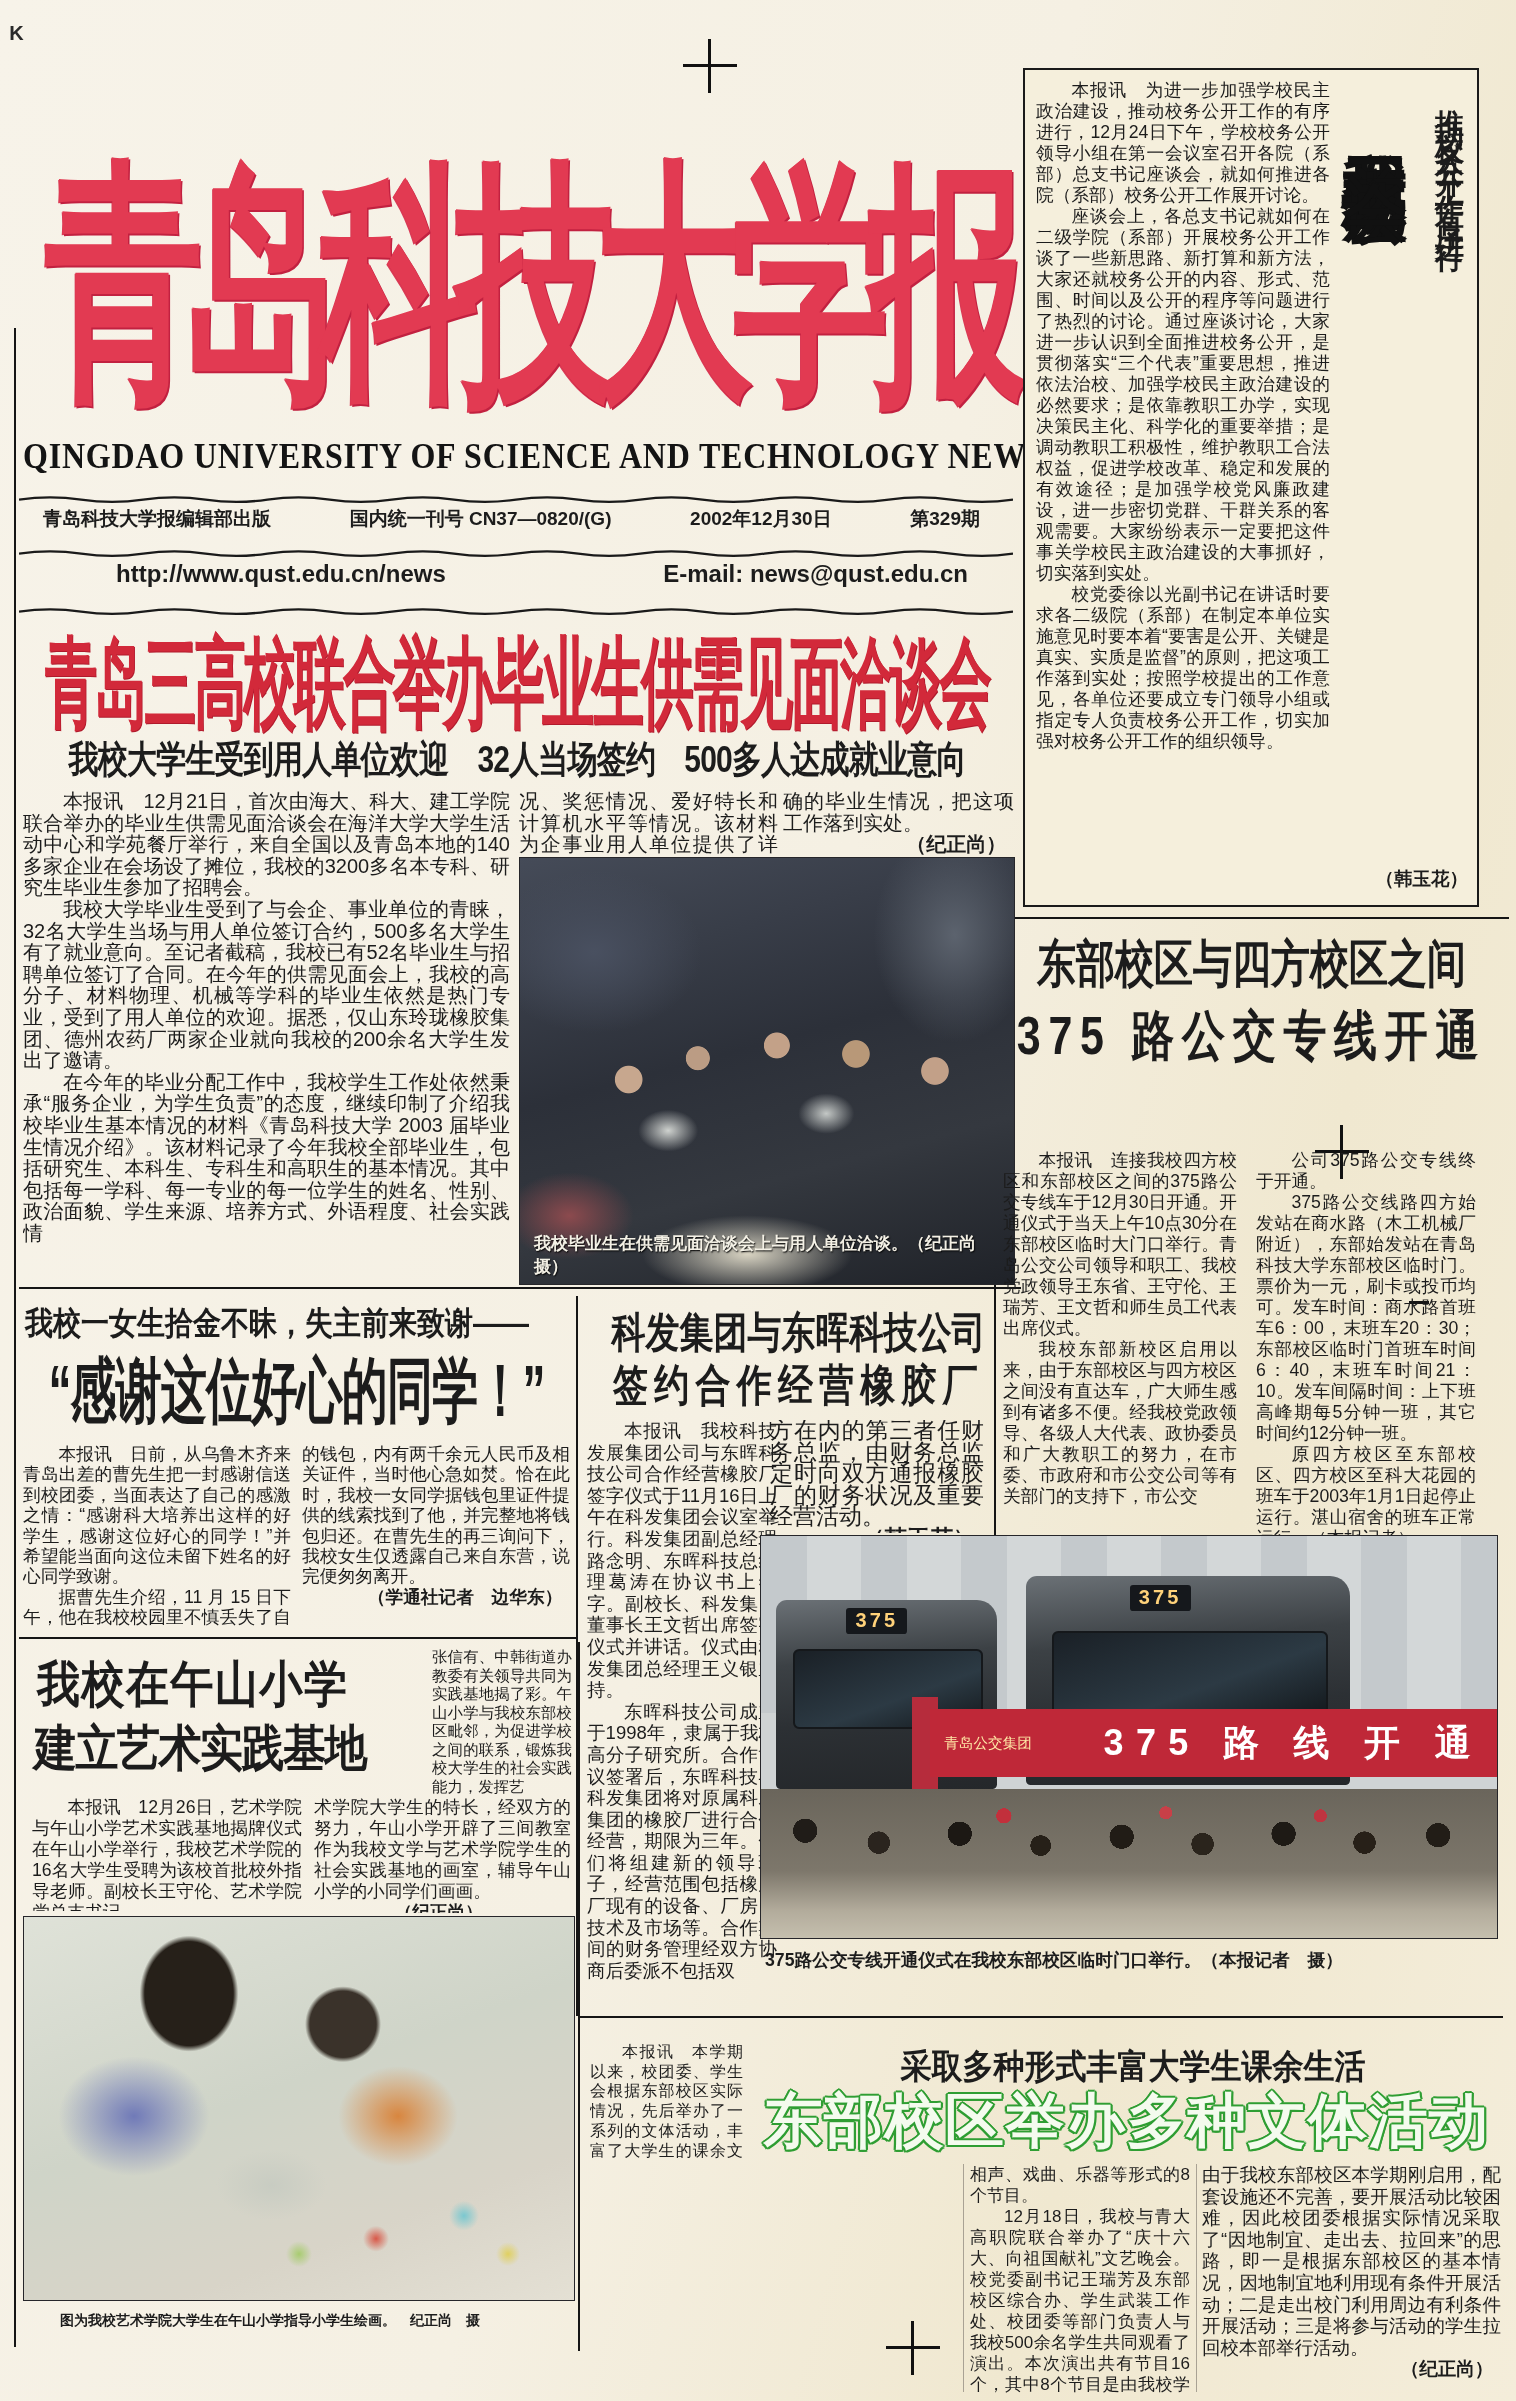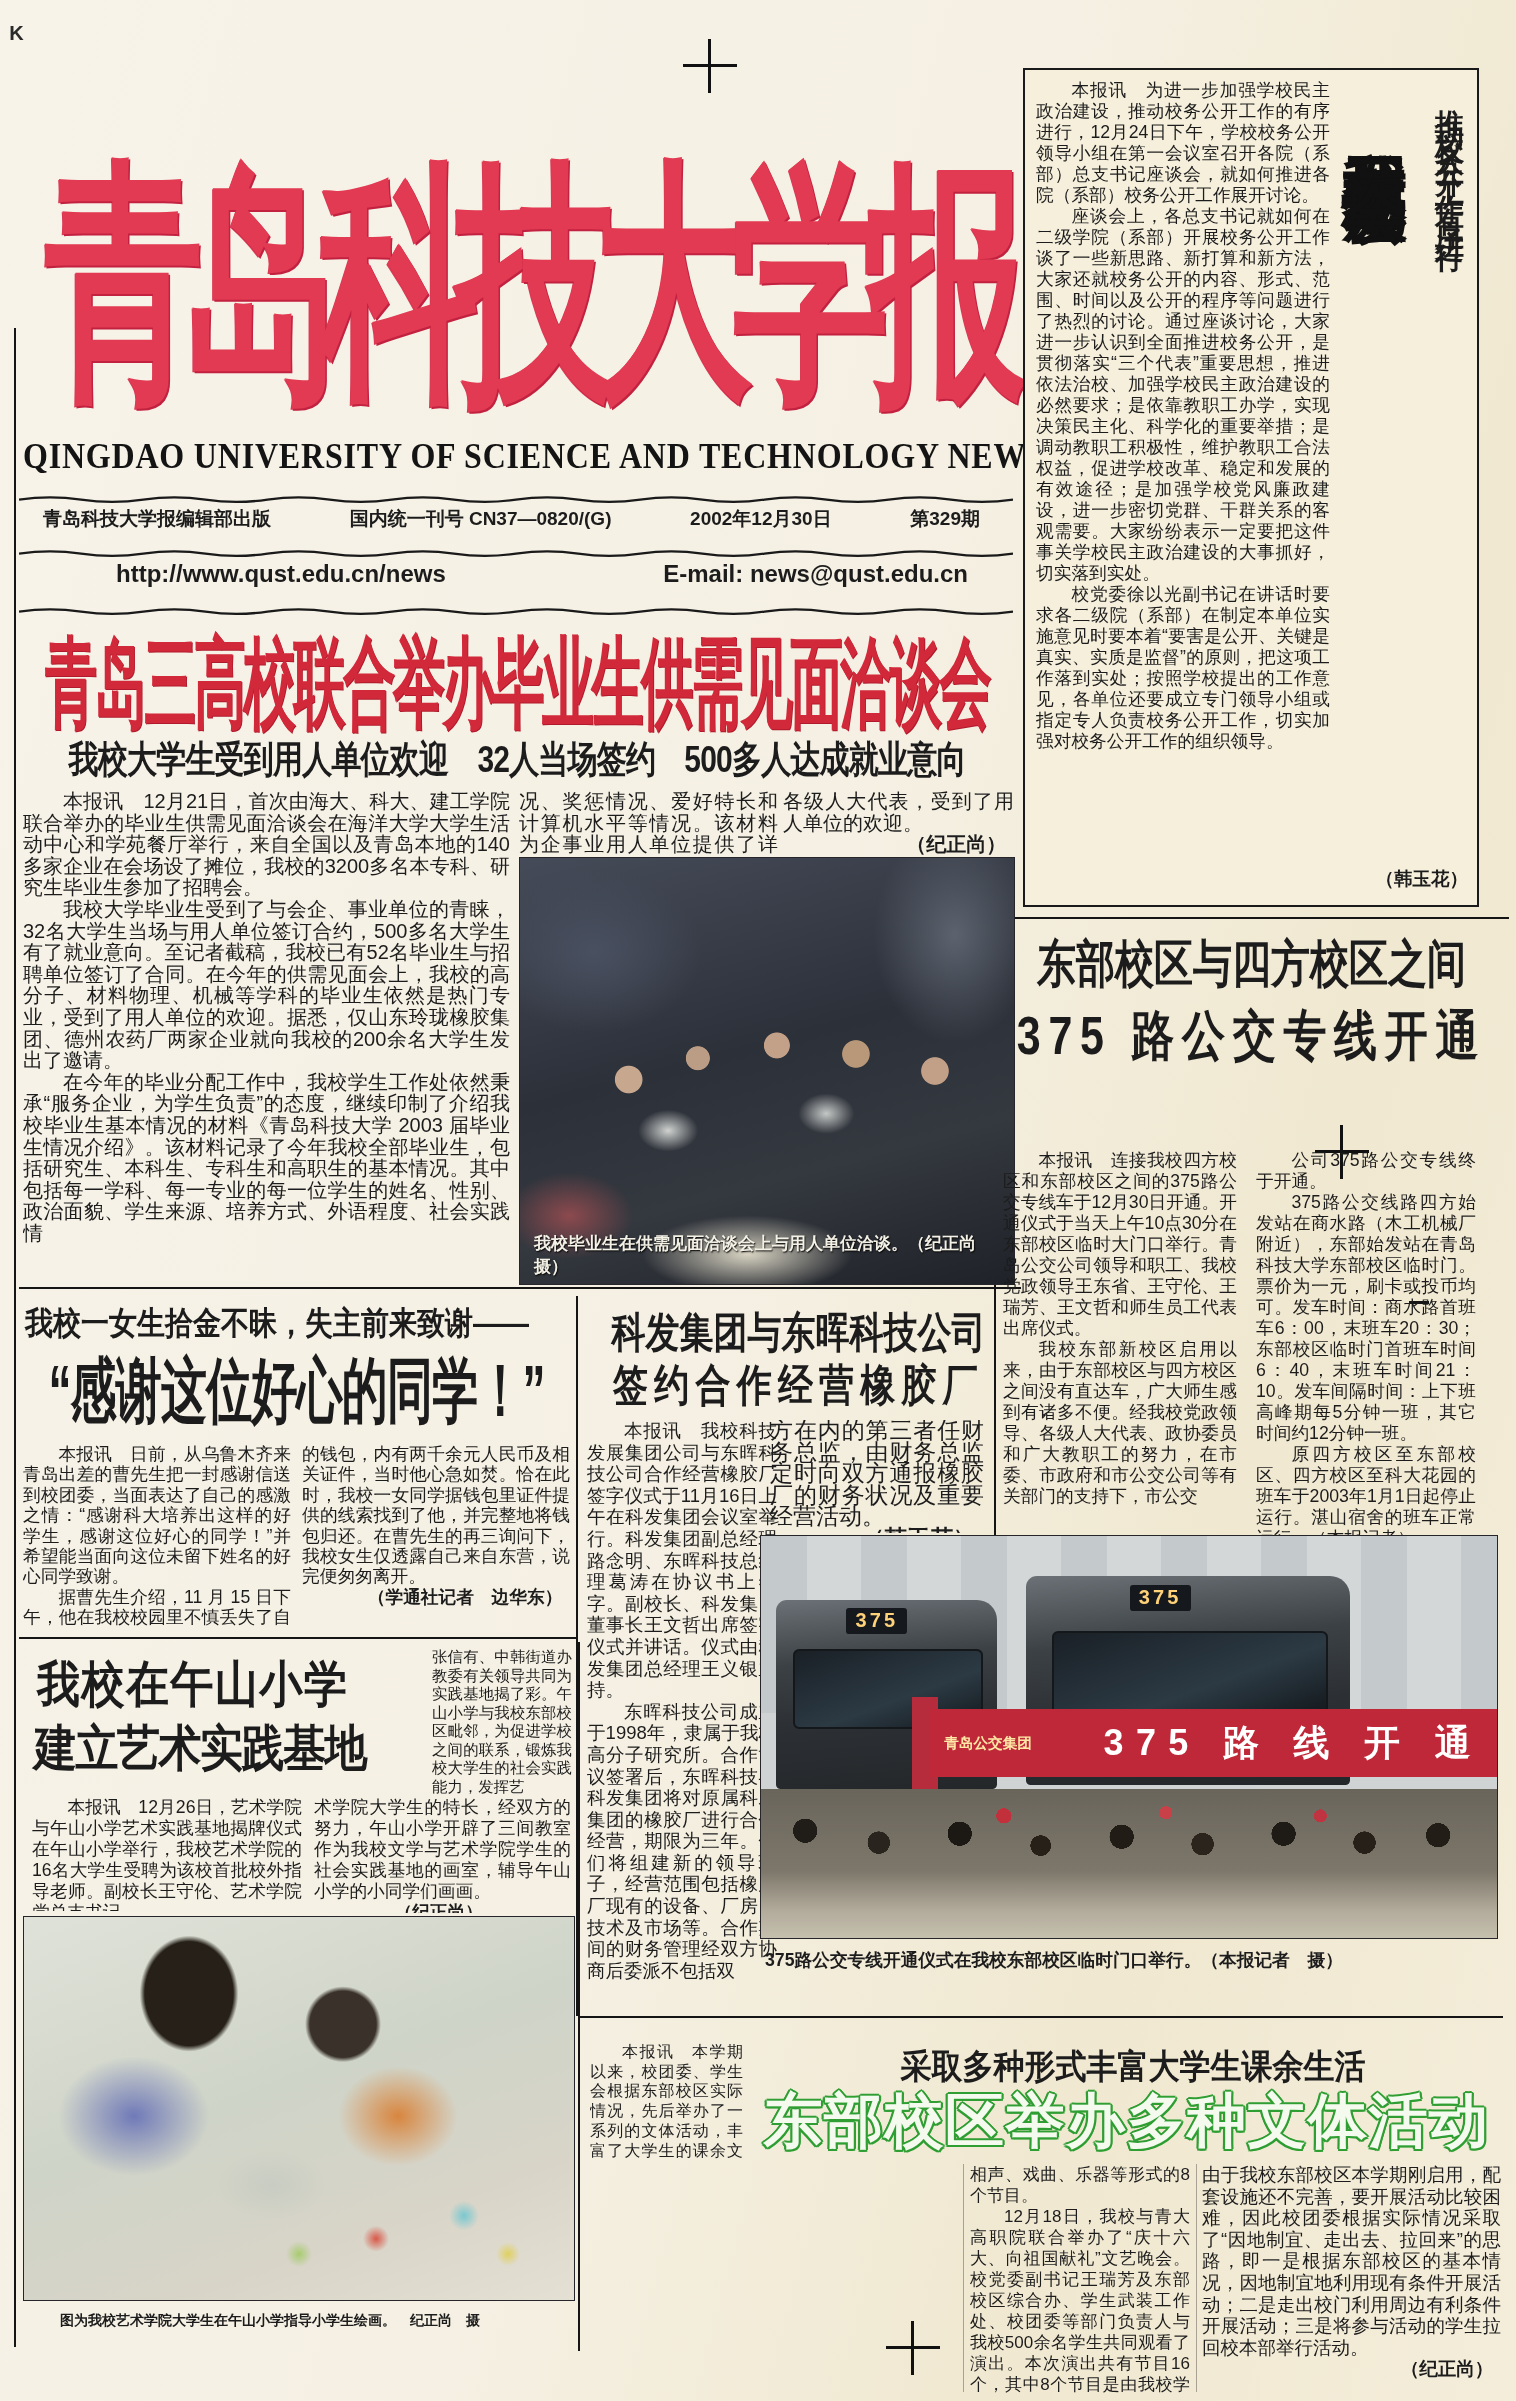--- a/index.html
+++ b/index.html
@@ -90,21 +90,21 @@
     background:linear-gradient(175deg,#6b7176 0%,#3c4145 32%,#2c3034 62%,#24272a 100%);}
   #bp-bus1{left:2%;top:16%;width:30%;height:47%;}
   #bp-bus2{left:36%;top:10%;width:44%;height:52%;}
   .bp-shield{position:absolute;left:8%;top:26%;width:84%;height:40%;border:2.3px solid #15181b;border-radius:6.2px;
     background:linear-gradient(160deg,#1a2026,#2c3a44 60%,#13181c);}
   .bp-led{position:absolute;left:32%;top:4%;padding:1.5px 9.2px;background:#15181c;color:#ffd27a;
     font-size:20px;font-weight:bold;letter-spacing:3.1px;border-radius:3.1px;}
   .bp-flag{position:absolute;left:20.5%;top:40%;width:3.5%;height:32%;background:#b62c3c;}
   #bp-banner{position:absolute;left:23%;top:43%;width:77%;height:17%;background:#bf2838;
     display:flex;align-items:center;padding:0 14px;box-sizing:border-box;gap:15.4px;}
-  #bp-banner .bsmall{color:#ffe8a6;font-size:14.6px;font-weight:bold;width:100px;line-height:1.15;}
+  #bp-banner .bsmall{color:#ffe8a6;font-size:14.6px;font-weight:normal;width:100px;line-height:1.15;}
   #bp-banner .bbig{flex:1;text-align:right;color:#ffffff;font-size:36px;font-weight:900;letter-spacing:12.3px;white-space:nowrap;}
   .bp-crowd{position:absolute;left:0;bottom:0;width:100%;height:37%;
     background:
      radial-gradient(circle 20px at 6% 28%, #201c18 60%, transparent 61%),
      radial-gradient(circle 18.5px at 16% 36%, #2a241e 60%, transparent 61%),
      radial-gradient(circle 20px at 27% 30%, #1c1814 60%, transparent 61%),
      radial-gradient(circle 17px at 38% 38%, #262018 60%, transparent 61%),
      radial-gradient(circle 20px at 49% 32%, #211c16 60%, transparent 61%),
      radial-gradient(circle 18.5px at 60% 37%, #2a241c 60%, transparent 61%),
      radial-gradient(circle 20px at 71% 30%, #1e1a15 60%, transparent 61%),
@@ -205,21 +205,21 @@
   <div id="a1-subhead" class="abs">我校大学生受到用人单位欢迎　32人当场签约　500多人达成就业意向</div>
   <div id="a1-col1" class="abs jt">
     <p>本报讯　12月21日，首次由海大、科大、建工学院联合举办的毕业生供需见面洽谈会在海洋大学大学生活动中心和学苑餐厅举行，来自全国以及青岛本地的140多家企业在会场设了摊位，我校的3200多名本专科、研究生毕业生参加了招聘会。</p>
     <p>我校大学毕业生受到了与会企、事业单位的青睐，32名大学生当场与用人单位签订合约，500多名大学生有了就业意向。至记者截稿，我校已有52名毕业生与招聘单位签订了合同。在今年的供需见面会上，我校的高分子、材料物理、机械等学科的毕业生依然是热门专业，受到了用人单位的欢迎。据悉，仅山东玲珑橡胶集团、德州农药厂两家企业就向我校的200余名大学生发出了邀请。</p>
     <p>在今年的毕业分配工作中，我校学生工作处依然秉承“服务企业，为学生负责”的态度，继续印制了介绍我校毕业生基本情况的材料《青岛科技大学 2003 届毕业生情况介绍》。该材料记录了今年我校全部毕业生，包括研究生、本科生、专科生和高职生的基本情况。其中包括每一学科、每一专业的每一位学生的姓名、性别、政治面貌、学生来源、培养方式、外语程度、社会实践情</p>
   </div>
   <div id="a1-col2" class="abs jt">
     <p style="text-indent:0;">况、奖惩情况、爱好特长和计算机水平等情况。该材料为企事业用人单位提供了详实、准</p>
   </div>
   <div id="a1-col3" class="abs jt">
-    <p>各级人大代表，受到了用人单位的欢迎。</p>
+    <p>确的毕业生情况，把这项工作落到实处。</p>
     <div class="byline">（纪正尚）</div>
   </div>
   <div id="photo1" class="abs photo">
     <div class="photo-cap-in">我校毕业生在供需见面洽谈会上与用人单位洽谈。（纪正尚　摄）</div>
   </div>
 
   <div id="tr-box" class="abs"></div>
   <div id="tr-body" class="abs jt">
     <p>本报讯　为进一步加强学校民主政治建设，推动校务公开工作的有序进行，12月24日下午，学校校务公开领导小组在第一会议室召开各院（系部）总支书记座谈会，就如何推进各院（系部）校务公开工作展开讨论。</p>
     <p>座谈会上，各总支书记就如何在二级学院（系部）开展校务公开工作谈了一些新思路、新打算和新方法，大家还就校务公开的内容、形式、范围、时间以及公开的程序等问题进行了热烈的讨论。通过座谈讨论，大家进一步认识到全面推进校务公开，是贯彻落实“三个代表”重要思想，推进依法治校、加强学校民主政治建设的必然要求；是依靠教职工办学，实现决策民主化、科学化的重要举措；是调动教职工积极性，维护教职工合法权益，促进学校改革、稳定和发展的有效途径；是加强学校党风廉政建设，进一步密切党群、干群关系的客观需要。大家纷纷表示一定要把这件事关学校民主政治建设的大事抓好，切实落到实处。</p>

